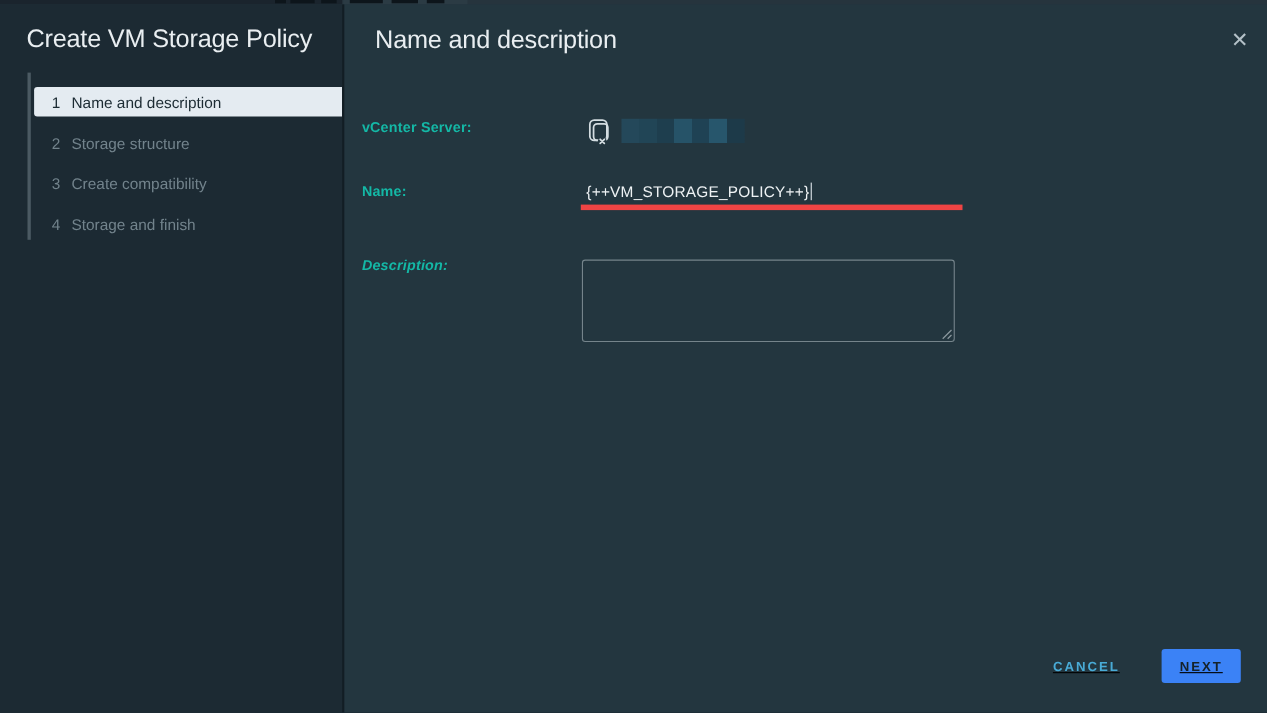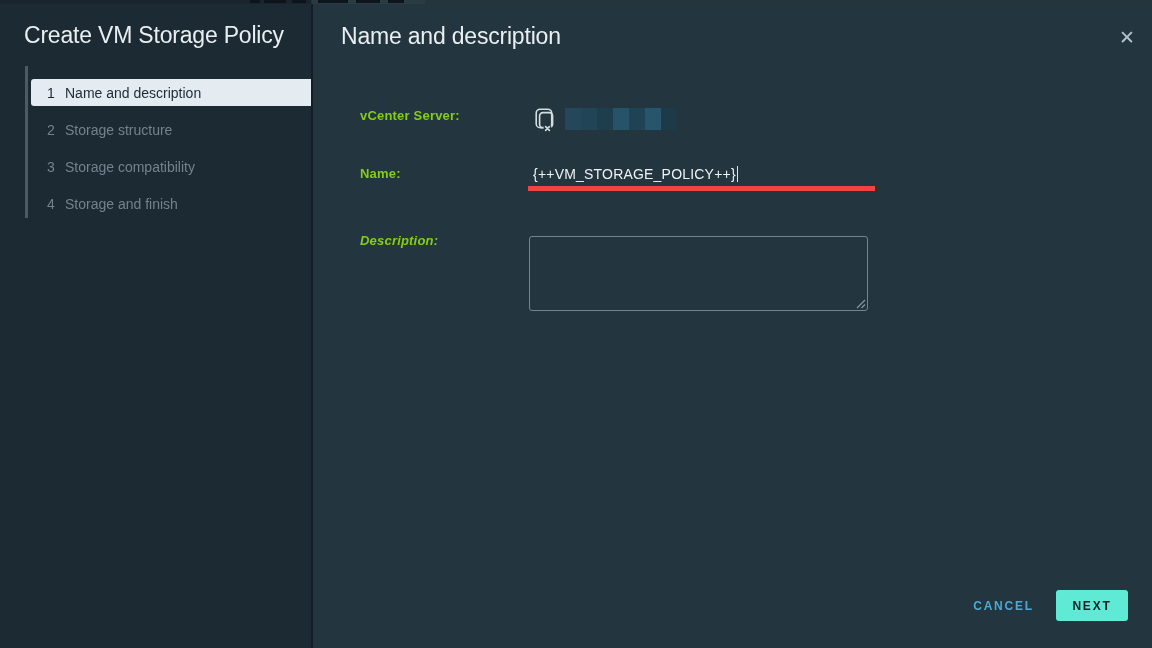--- a/index.html
+++ b/index.html
@@ -27,21 +27,21 @@
   .step-1 { top:75px; } .step-2 { top:112px; } .step-3 { top:149px; } .step-4 { top:186px; }
 
   
   .main { position:relative; flex:1; height:100%; background:#23363f; border-left:2px solid #121d24; }
   .heading { position:absolute; left:28px; top:19px; font-size:23px; font-weight:300;
              letter-spacing:-0.2px; color:#e9eef1; white-space:nowrap; }
   .close-btn { position:absolute; right:12px; top:20px; width:26px; height:26px; display:flex;
                align-items:center; justify-content:center; color:#b4c1c8; font-size:19px;
                font-weight:300; cursor:pointer; background:none; border:none; line-height:1; }
 
-  .field-label { position:absolute; left:47px; font-size:13px; font-weight:700; color:#84cc16;
+  .field-label { position:absolute; left:16px; font-size:13px; font-weight:700; color:#14b8a6;
                  letter-spacing:0.2px; }
   .lbl-vcenter { top:104px; } .lbl-name { top:162px; } .lbl-desc { top:229px;font-style:italic; }
 
   .vcenter-icon { position:absolute; left:222px; top:104px; }
   .redacted { position:absolute; left:252px; top:104px; width:112px; height:22px;
               background:linear-gradient(90deg,
                 #24485a 0 16px, #214556 16px 32px, #1e3e4e 32px 48px, #265368 48px 64px,
                 #1f4254 64px 80px, #27566c 80px 96px, #1d3a49 96px 112px); }
 
   .name-input { position:absolute; left:215px; top:158px; width:347px; height:29px;
@@ -49,24 +49,24 @@
                 display:flex; align-items:center; padding:0 0 1px 5px; font-size:14px;
                 color:#eef2f4; letter-spacing:0.2px; cursor:text; }
   .caret { display:inline-block; width:1px; height:16px; background:#dfe7eb; margin-left:1px; }
 
   .textarea-wrap { position:absolute; left:216px; top:232px; width:339px; height:75px; }
   .desc-textarea { width:100%; height:100%; background:transparent; border:1px solid #75848b;
                    border-radius:3px; resize:none; color:#eef2f4; font-family:"Liberation Sans",sans-serif;
                    font-size:14px; padding:6px 8px; outline:none; }
   .resize-handle { position:absolute; right:2px; bottom:2px; pointer-events:none; }
 
-  .footer { position:absolute; right:24px; bottom:27px; display:flex; align-items:center; gap:20px; }
+  .footer { position:absolute; right:24px; bottom:27px; display:flex; align-items:center; gap:36px;text-decoration:underline; }
   .btn-cancel { background:none; border:none; color:#49abd6; font-family:"Liberation Sans",sans-serif;
                 font-size:12px; font-weight:700; letter-spacing:1.8px; cursor:pointer; padding:8px 2px; }
-  .btn-next { background:#5eead4; border:none; border-radius:3px; color:#15222a;
+  .btn-next { background:#3b82f6; border:none; border-radius:3px; color:#15222a;
               font-family:"Liberation Sans",sans-serif; font-size:12px; font-weight:700;
               letter-spacing:1.8px; cursor:pointer; width:72px; height:31px; }
 </style>
 </head>
 <body>
 
 <div class="screen">
 
   <div class="page-edge">
     <div class="edge-left"></div>
@@ -88,21 +88,21 @@
       <div class="step step-1 active">
         <span class="num">1</span>
         <span>Name and description</span>
       </div>
       <div class="step step-2">
         <span class="num">2</span>
         <span>Storage structure</span>
       </div>
       <div class="step step-3">
         <span class="num">3</span>
-        <span>Storage compatibility</span>
+        <span>Create compatibility</span>
       </div>
       <div class="step step-4">
         <span class="num">4</span>
         <span>Storage and finish</span>
       </div>
     </div>
 
     <div class="main">
       <div class="heading">Name and description</div>
       <button class="close-btn">✕</button>

